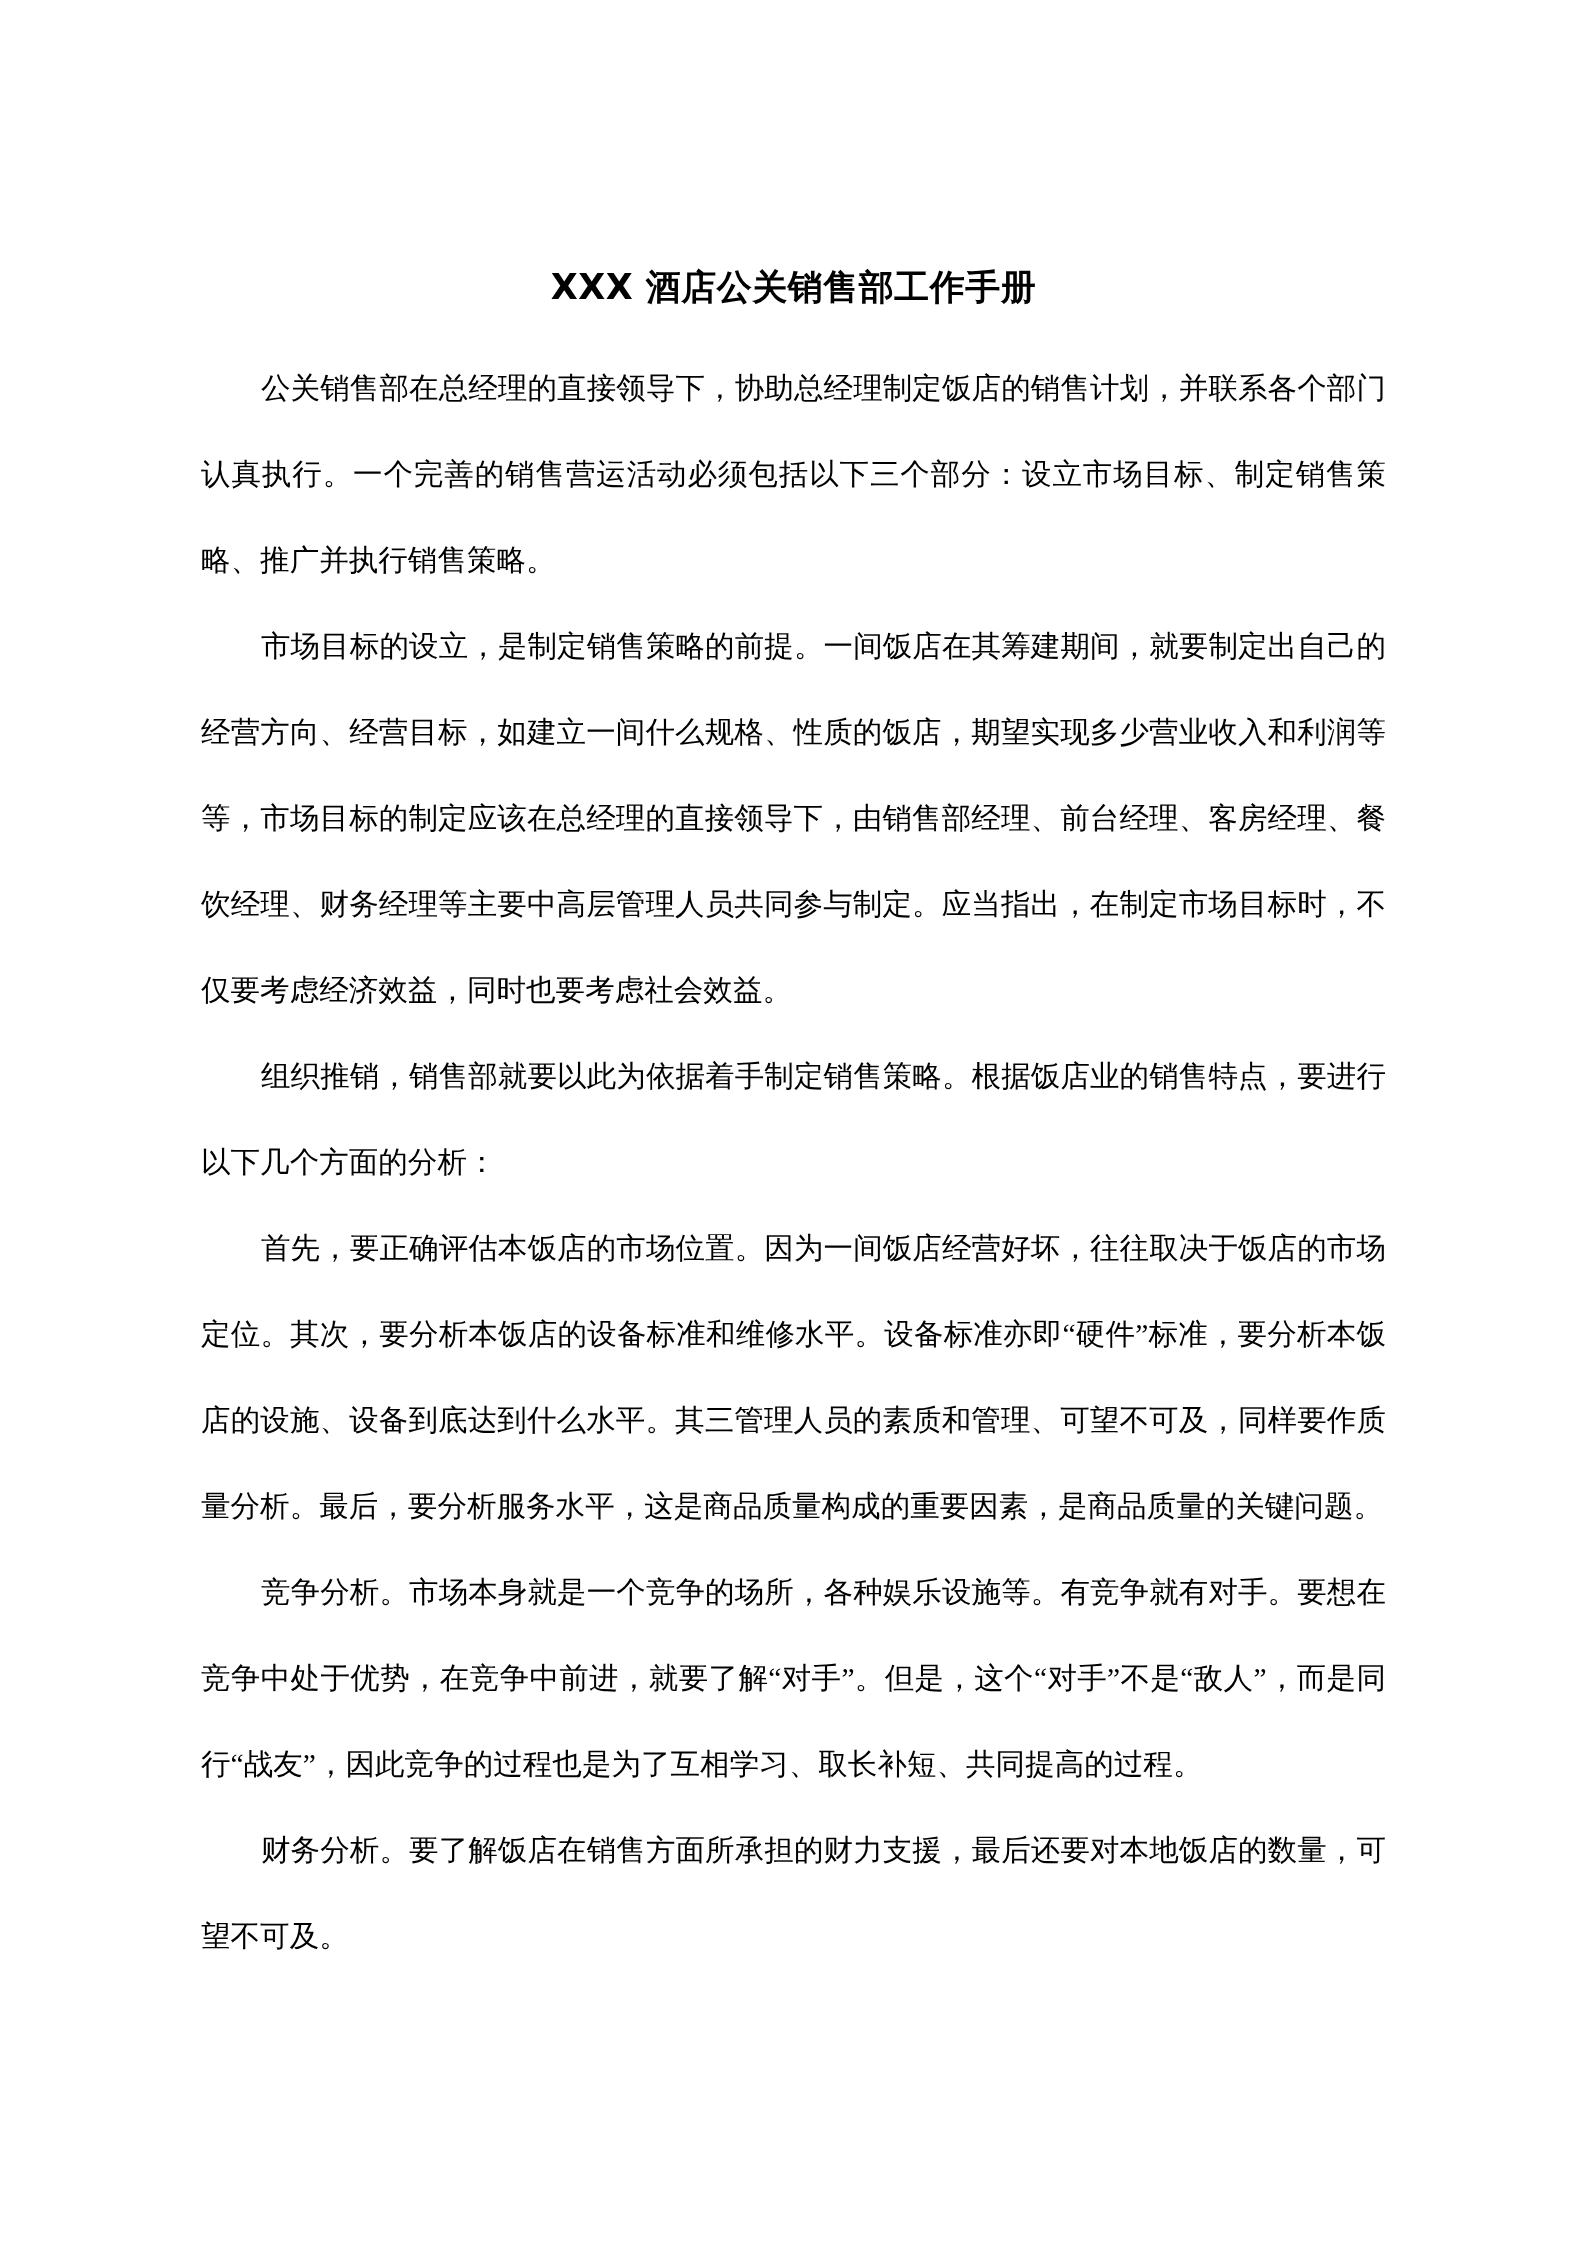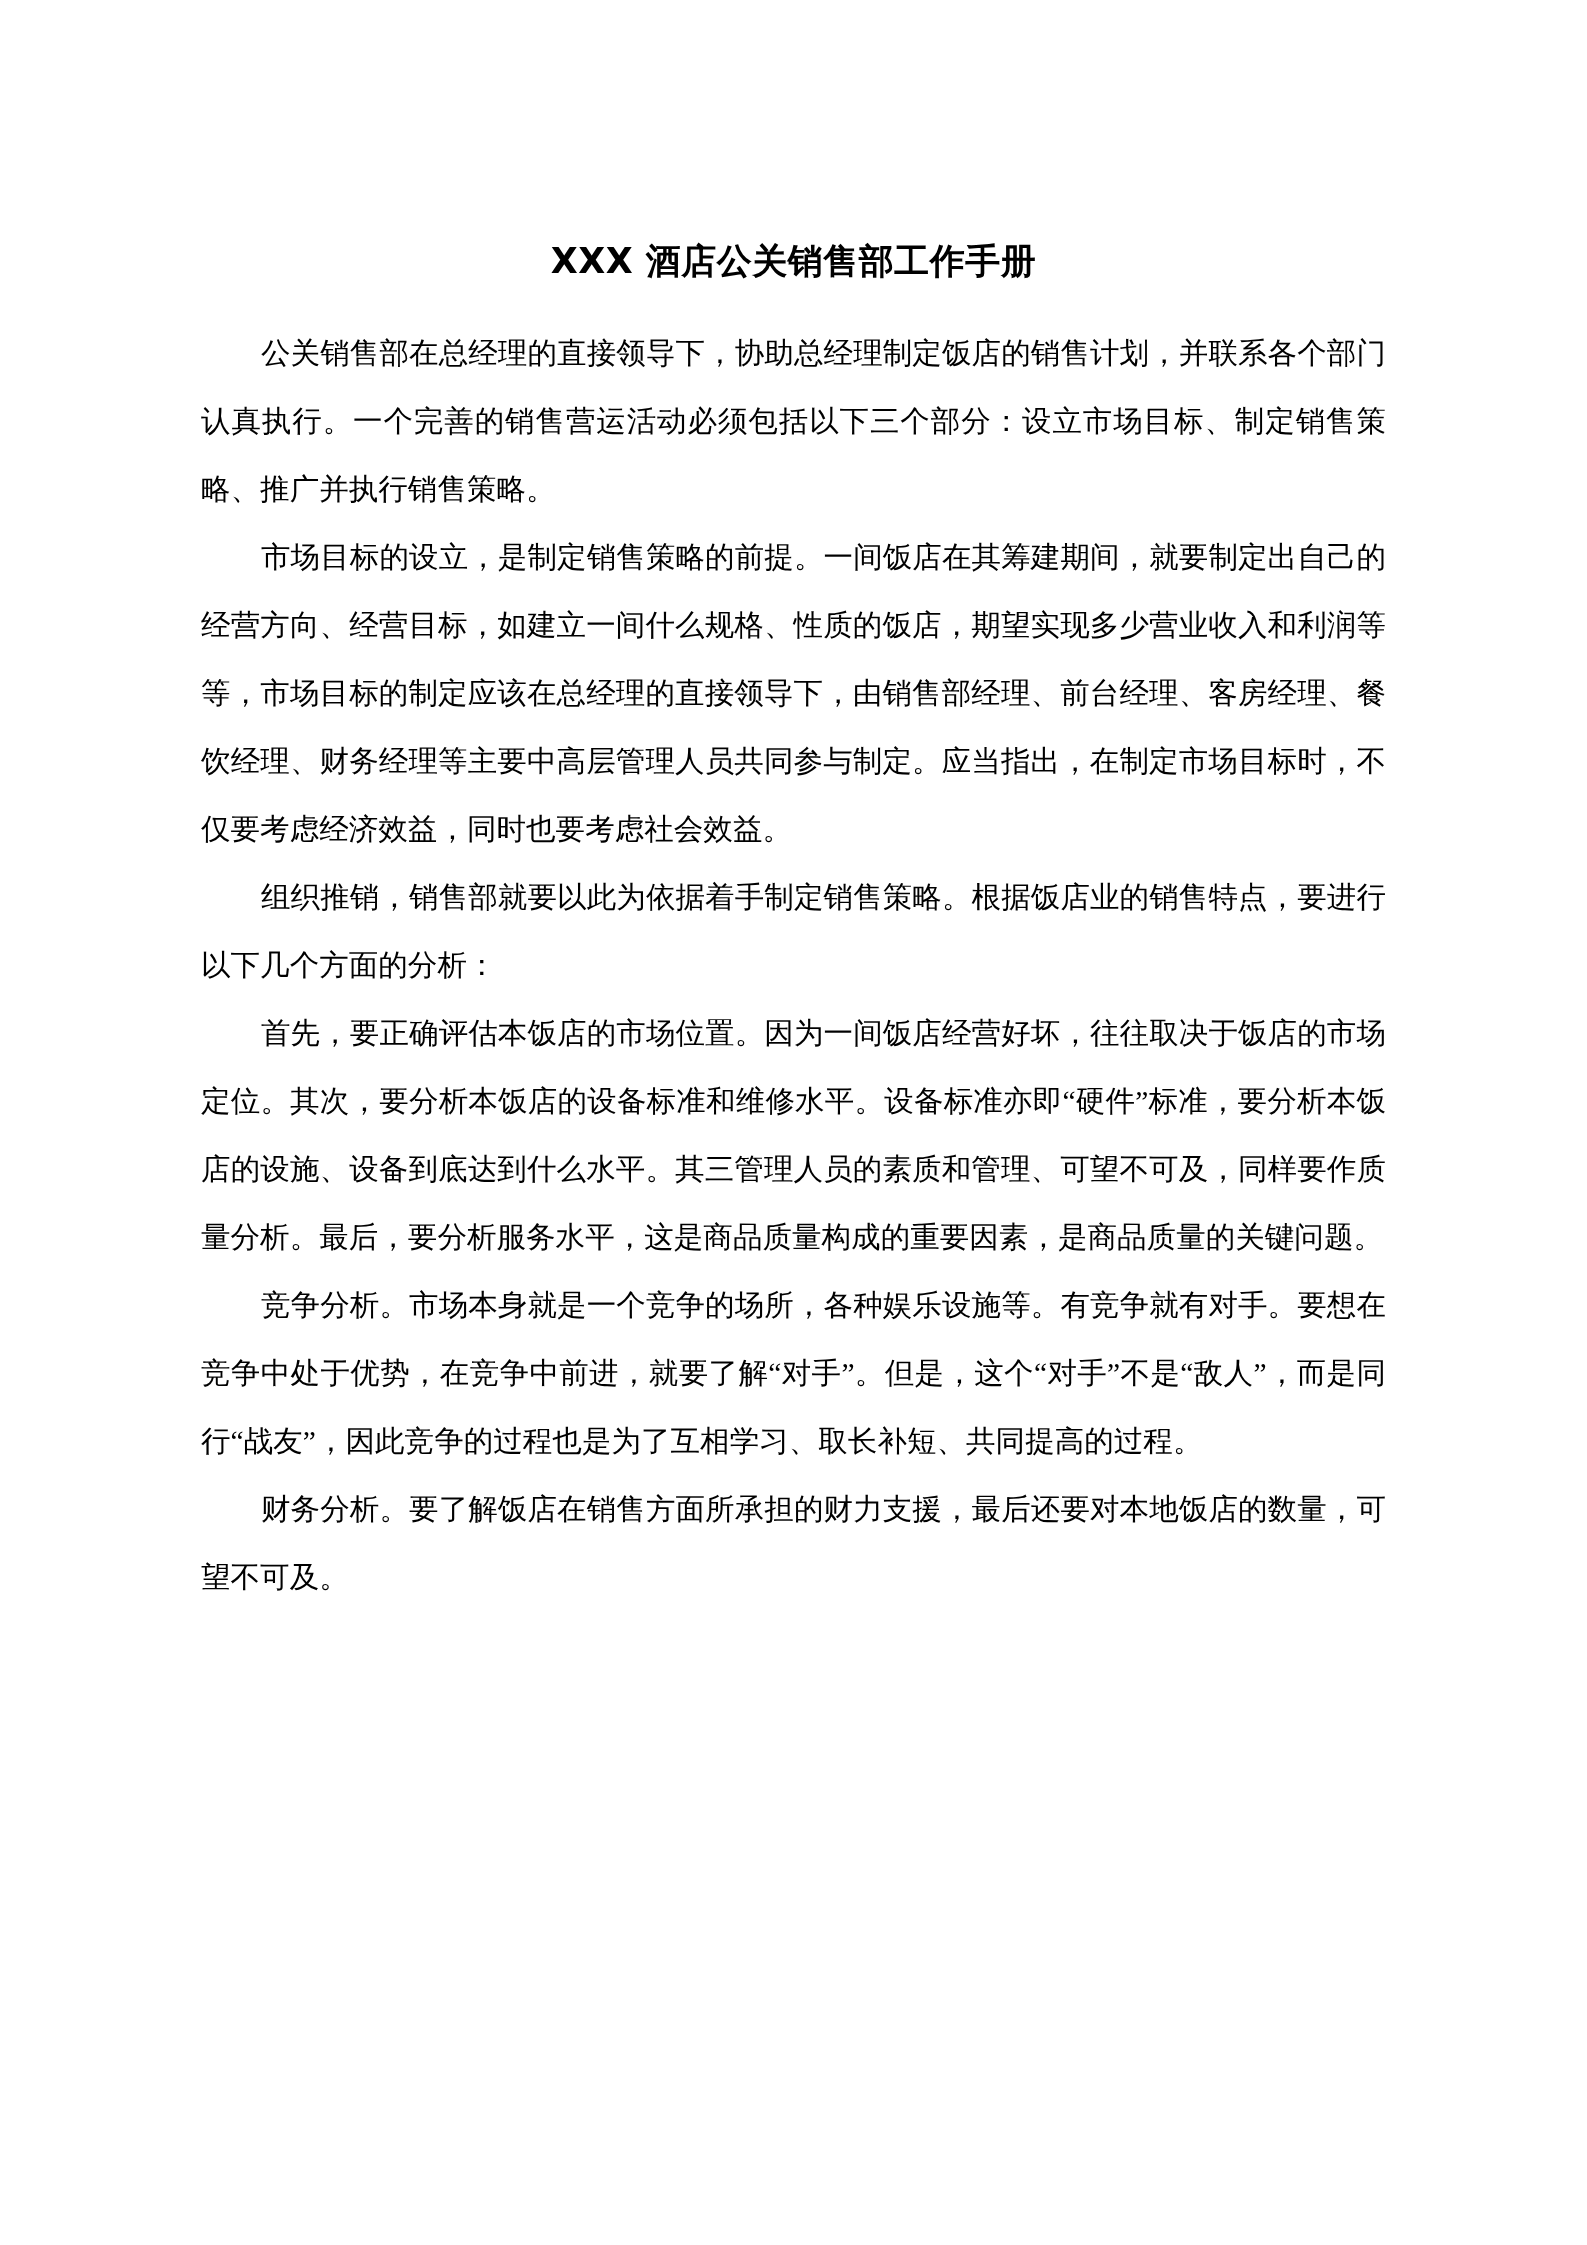--- a/index.html
+++ b/index.html
@@ -15,37 +15,37 @@
     position: relative;
     width: 1587px;
     height: 2245px;
     background: #ffffff;
     overflow: hidden;
     box-sizing: border-box;
   }
   .doc-body {
     position: absolute;
     left: 201px;
-    top: 238px;
+    top: 264px;
     width: 1185px;
   }
   .doc-title {
     font-family: "DejaVu Sans", "Liberation Sans", sans-serif;
     font-size: 35px;
     font-weight: 700;
     text-align: center;
     letter-spacing: 0.5px;
     line-height: 1.35;
     margin: 0 0 34px 0;
     color: #000000;
   }
   .para {
     font-family: "Liberation Serif", "DejaVu Serif", serif;
     font-size: 29.5px;
-    line-height: 68px;
+    line-height: 86px;
     margin: 0;
     text-align: justify;
     text-justify: inter-character;
     text-indent: 60px;
     color: #000000;
     word-break: break-all;
     letter-spacing: 0.05px;
   }
 </style>
 </head>

